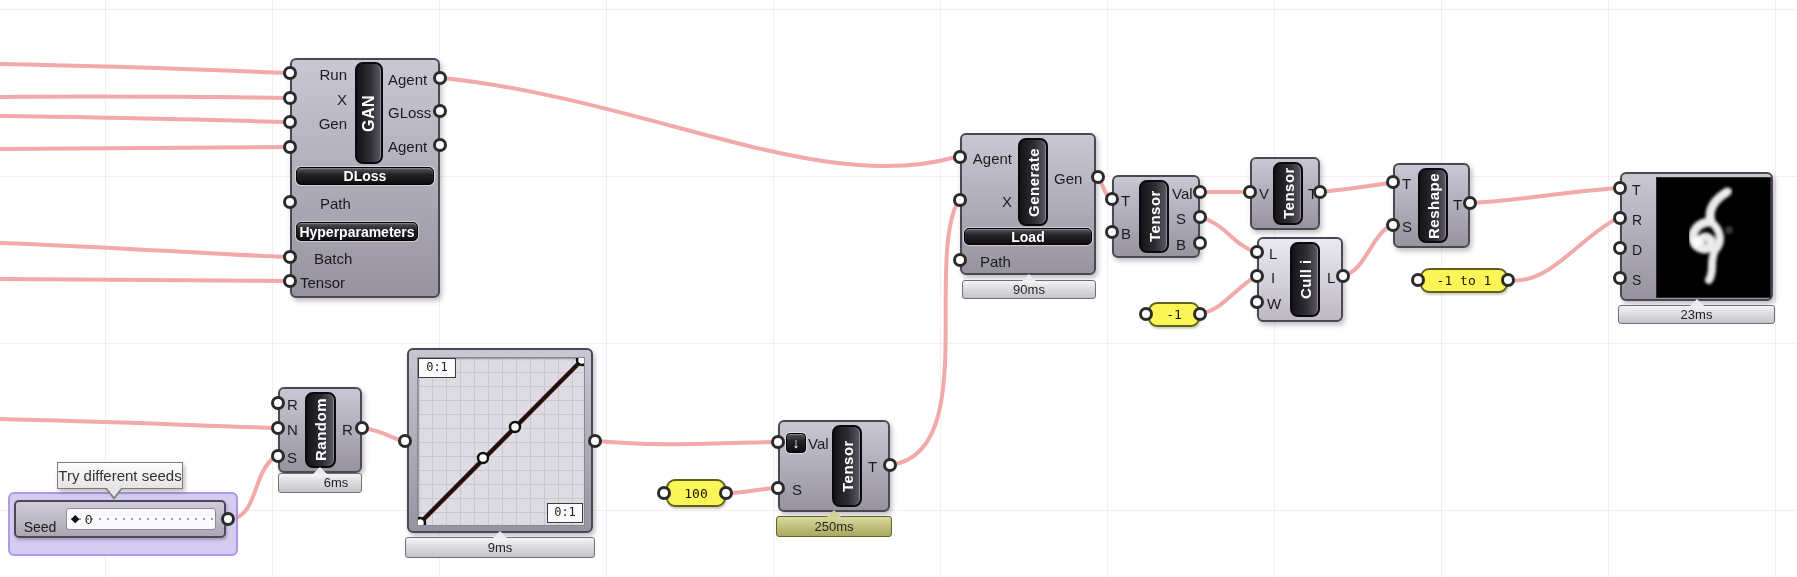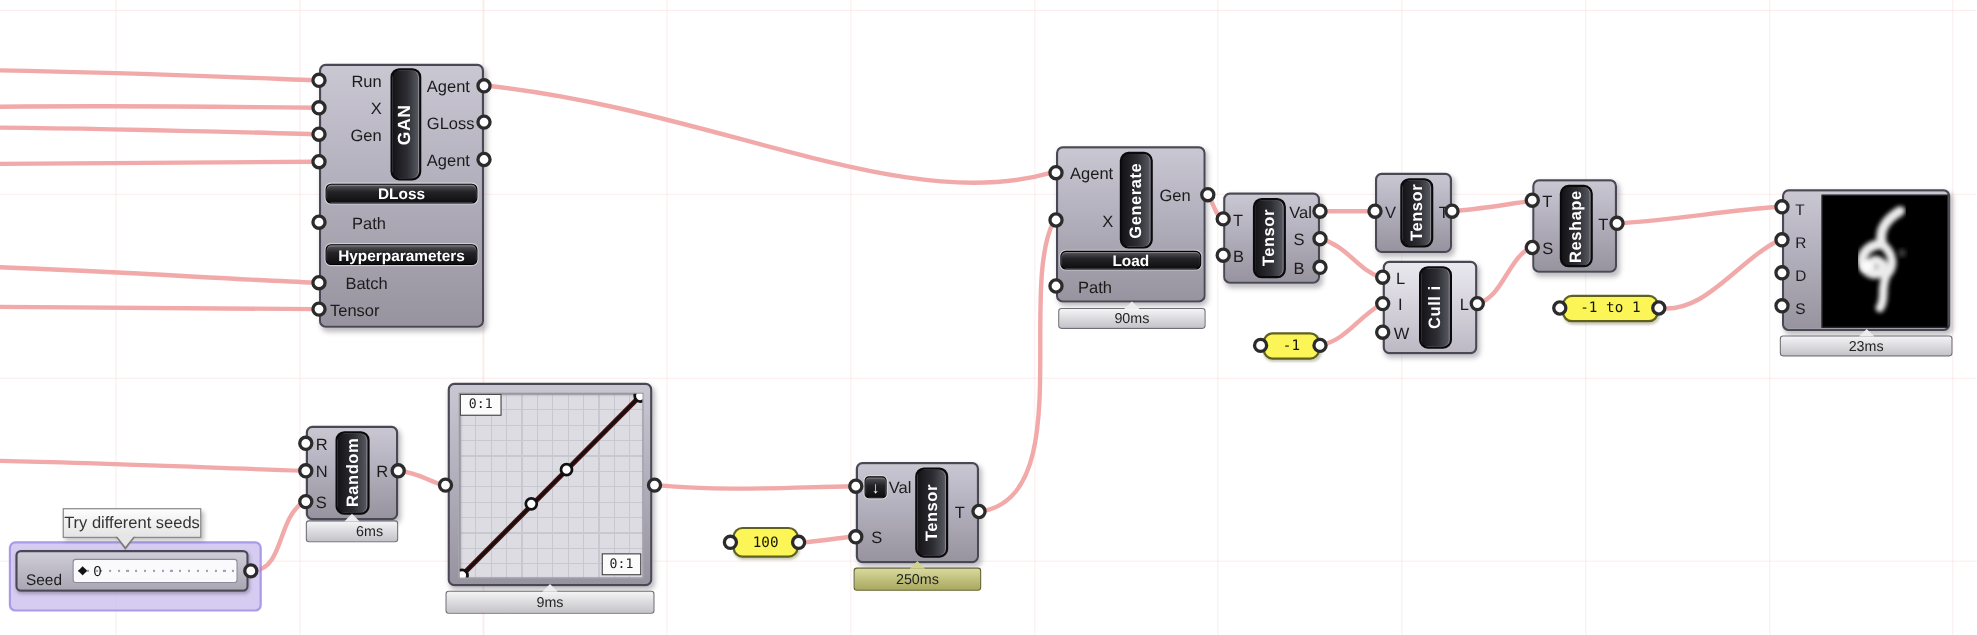--- a/index.html
+++ b/index.html
@@ -99,21 +99,21 @@
   <div class="cap" style="left:63px;top:2px;width:28px;height:102px;font-size:16px;">GAN</div>
   <span class="lbl lblr" style="left:5px;top:5px;width:50px;">Run</span>
   <span class="lbl lblr" style="left:5px;top:30px;width:50px;">X</span>
   <span class="lbl lblr" style="left:5px;top:54px;width:50px;">Gen</span>
   <span class="lbl lblr" style="left:5px;top:79px;width:50px;margin-top:26px;">Dis</span>
   <span class="lbl" style="left:96px;top:10px;">Agent</span>
   <span class="lbl" style="left:96px;top:43px;">GLoss</span>
   <span class="lbl" style="left:96px;top:77px;">Agent</span>
   <div class="btnd" style="left:4px;top:107px;width:138px;height:18px;line-height:17px;">DLoss</div>
   <span class="lbl" style="left:28px;top:134px;">Path</span>
-  <div class="btnd" style="left:4px;top:162px;width:138px;height:19px;line-height:18px;">Hyperparameters</div>
+  <div class="btnd" style="left:4px;top:162px;width:122px;height:19px;line-height:18px;">Hyperparameters</div>
   <span class="lbl" style="left:22px;top:189px;">Batch</span>
   <span class="lbl" style="left:8px;top:213px;">Tensor</span>
 </div>
 <div class="pt" style="left:283px;top:66px;"></div>
 <div class="pt" style="left:283px;top:91px;"></div>
 <div class="pt" style="left:283px;top:115px;"></div>
 <div class="pt" style="left:283px;top:140px;"></div>
 <div class="pt" style="left:283px;top:195px;"></div>
 <div class="pt" style="left:283px;top:250px;"></div>
 <div class="pt" style="left:283px;top:274px;"></div>

